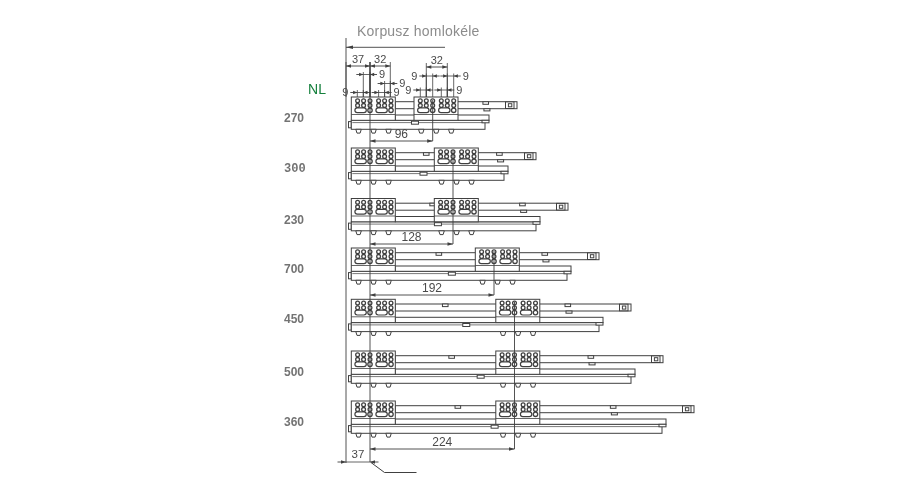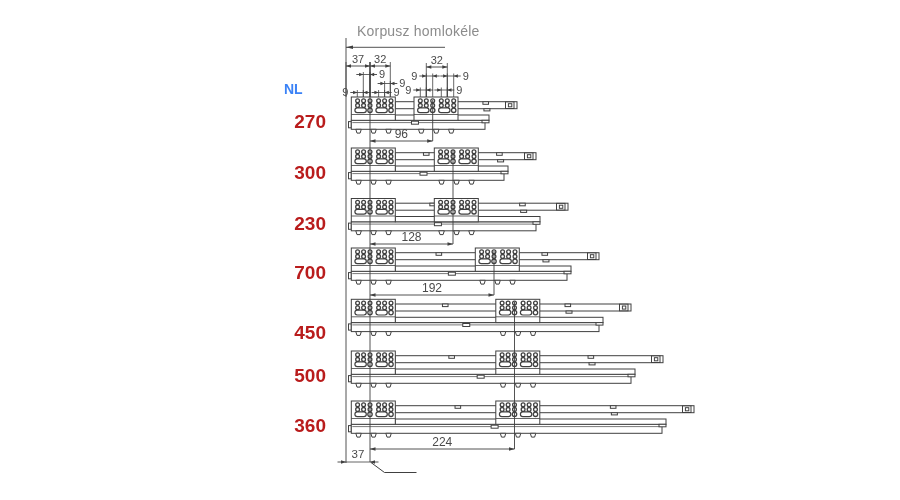--- a/index.html
+++ b/index.html
@@ -2,37 +2,37 @@
 <html><head>
 <meta charset="utf-8">
 <style>
   html,body{margin:0;padding:0;background:#fff;}
   .stage{position:relative;width:900px;height:500px;background:#fff;overflow:hidden;
          font-family:"Liberation Sans",sans-serif;margin-left:48px;}
   .stage svg{position:absolute;left:0;top:0;}
   svg text{font-family:"Liberation Sans",sans-serif;}
   .title{position:absolute;left:309px;top:23px;font-size:14px;color:#8c8c8c;
          letter-spacing:.2px;white-space:nowrap;}
-  .nl-header{position:absolute;left:236px;top:81px;width:42px;
-         font-size:14px;font-weight:bold;color:#3b82f6;}
-  .nl-label{position:absolute;left:236px;width:42px;text-align:right;
-         font-size:19px;font-weight:bold;color:#b91c1c;line-height:1;}
+  .nl-header{position:absolute;left:236px;top:81px;width:42px;text-align:right;
+         font-size:14px;font-weight:normal;color:#15803d;}
+  .nl-label{position:absolute;left:236px;width:42px;
+         font-size:12px;font-weight:bold;color:#737373;line-height:1;}
 </style>
 </head>
 <body>
 
 <div class="stage">
   <div class="title">Korpusz homlokéle</div>
   <div class="nl-header">NL</div>
   <div id="nl-labels">
       <div class="nl-label" style="top: 112px;">270</div>
-      <div class="nl-label" style="top: 163px;">300</div>
+      <div class="nl-label" style="top: 163px; font-family: Liberation Mono, monospace;">300</div>
       <div class="nl-label" style="top: 213.5px;">230</div>
       <div class="nl-label" style="top: 263px;">700</div>
-      <div class="nl-label" style="top: 323px;">450</div>
+      <div class="nl-label" style="top: 313px;">450</div>
       <div class="nl-label" style="top: 366px;">500</div>
       <div class="nl-label" style="top: 416px;">360</div>
     </div>
   <svg id="diagram" width="900" height="500" viewBox="0 0 900 500">
       <g>
         <rect x="300.5" y="121.6" width="2.8" height="6.2" fill="#fff" stroke="#404040" stroke-width="1"></rect>
         <rect x="303.3" y="120.3" width="133.7" height="9" fill="#fff" stroke="#404040" stroke-width="1"></rect>
         <line x1="304.3" y1="122.6" x2="436" y2="122.6" stroke="#404040" stroke-width="0.7"></line>
         <rect x="363.46500000000003" y="121.2" width="7" height="3" fill="#fff" stroke="#404040" stroke-width="1"></rect>
         <path d="M307.8,129.3 h5.5 l-1.2,3.8 h-3.1 Z" fill="#fff" stroke="#404040" stroke-width="1"></path>

